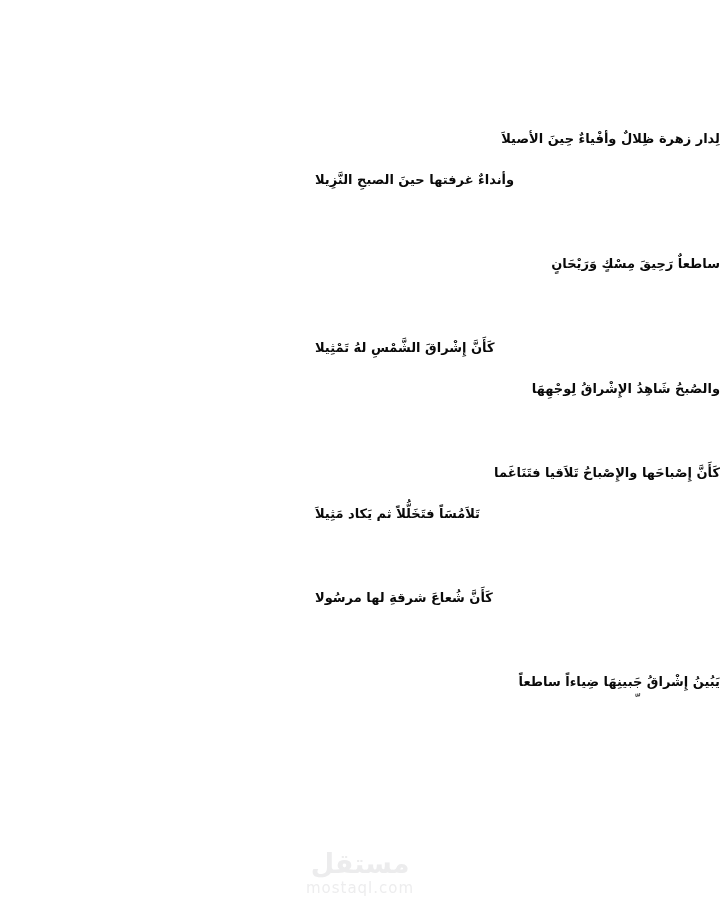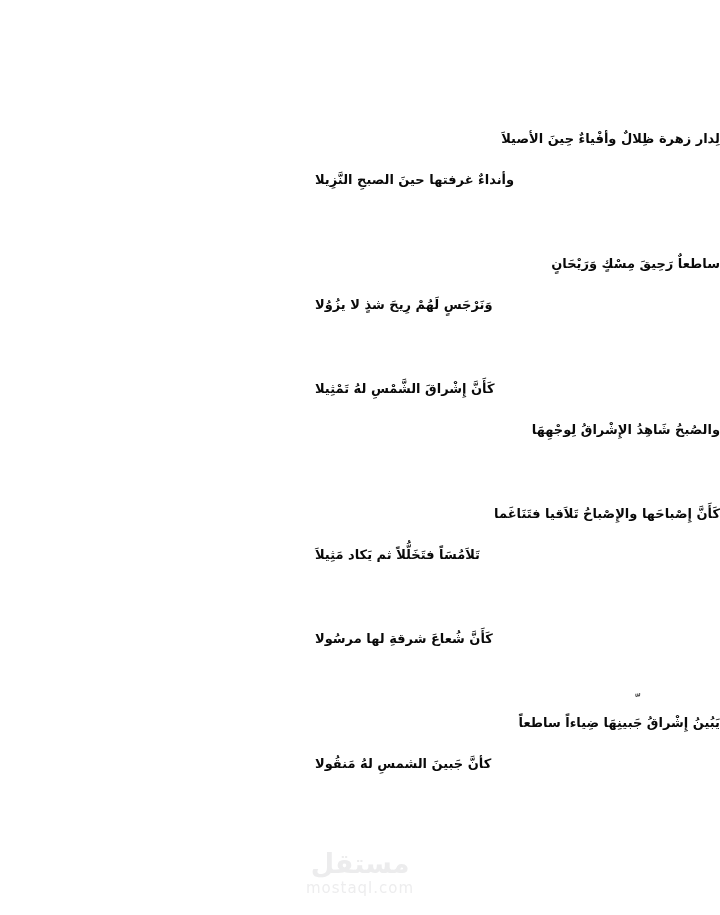--- a/index.html
+++ b/index.html
@@ -123,21 +123,20 @@
   <div class="poem">
 
     <div class="verse">
       <span class="hemistich sadr">لِدار زهرة ظِلالٌ وأفْياءٌ حِينَ الأصيلاَ</span>
       <span class="hemistich ajuz">وأنداءٌ غرفتها حينَ الصبحِ النَّزِيلا</span>
     </div>
     <div class="verse-gap"></div>
 
     <div class="verse">
       <span class="hemistich sadr">ساطعاٌ رَحِيقَ مِسْكٍ وَرَيْحَانٍ</span>
-      <span class="hemistich ajuz">وَنَرْجَسٍ لَهُمْ رِيحَ شذٍ لا يزُوُلا</span>
     </div>
     <div class="verse-gap"></div>
 
     <div class="verse">
       <span class="hemistich ajuz">كَأَنَّ إِشْراقَ الشَّمْسِ لهُ تَمْثِيلا</span>
       <span class="hemistich sadr">والصُبحُ شَاهِدُ الإِشْراقُ لِوجْهِهَا</span>
     </div>
     <div class="verse-gap"></div>
 
     <div class="verse">
@@ -146,21 +145,20 @@
     </div>
     <div class="verse-gap"></div>
 
     <div class="verse">
       <span class="hemistich ajuz">كَأَنَّ شُعاعَ شرقةِ لها مرسُولا</span>
     </div>
     <div class="verse-gap"></div>
 
     <div class="verse">
       <span class="hemistich sadr">يَبُينُ إِشْراقُ جَبينِهَا ضِياءاً ساطعاً</span>
-      <span class="hemistich ajuz">كأنَّ جَبينَ الشمسِ لهُ مَنقُولا</span>
     </div>
 
   </div>
 
   <div class="stray-mark">ّ</div>
 
   <div class="watermark">
     <span class="watermark-mark">مستقل</span>
     <span class="watermark-domain">mostaql.com</span>
   </div>

